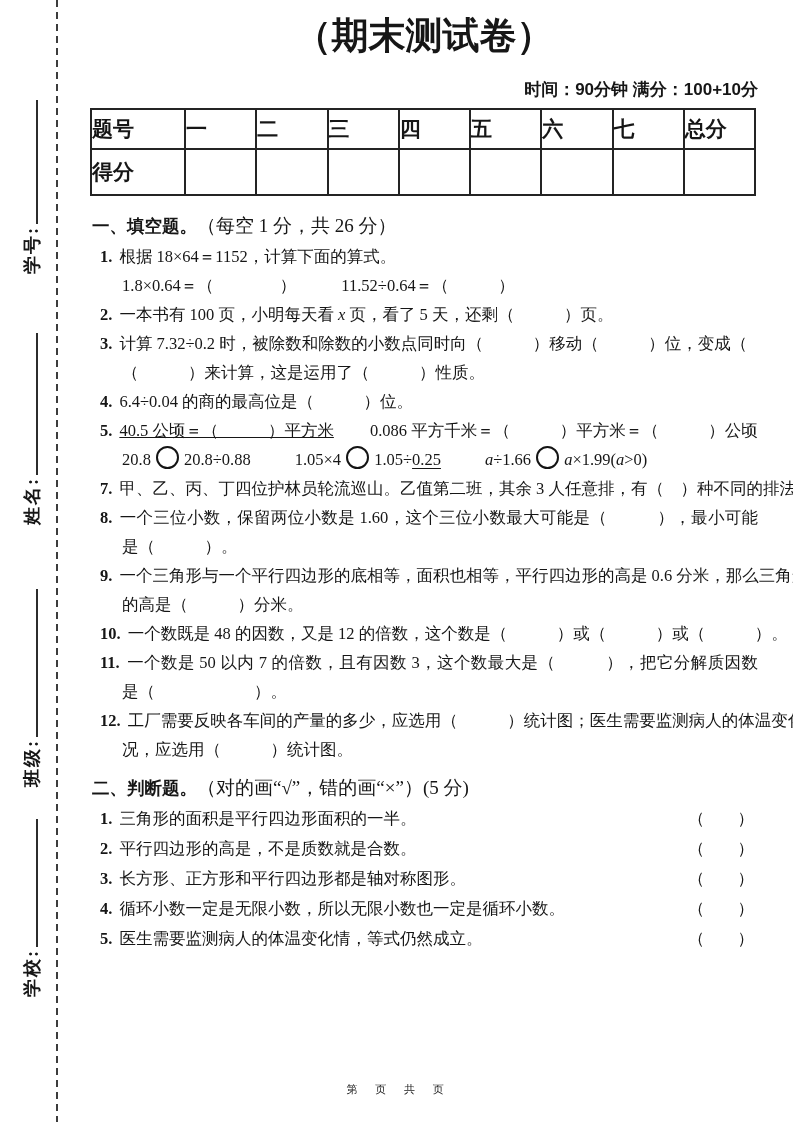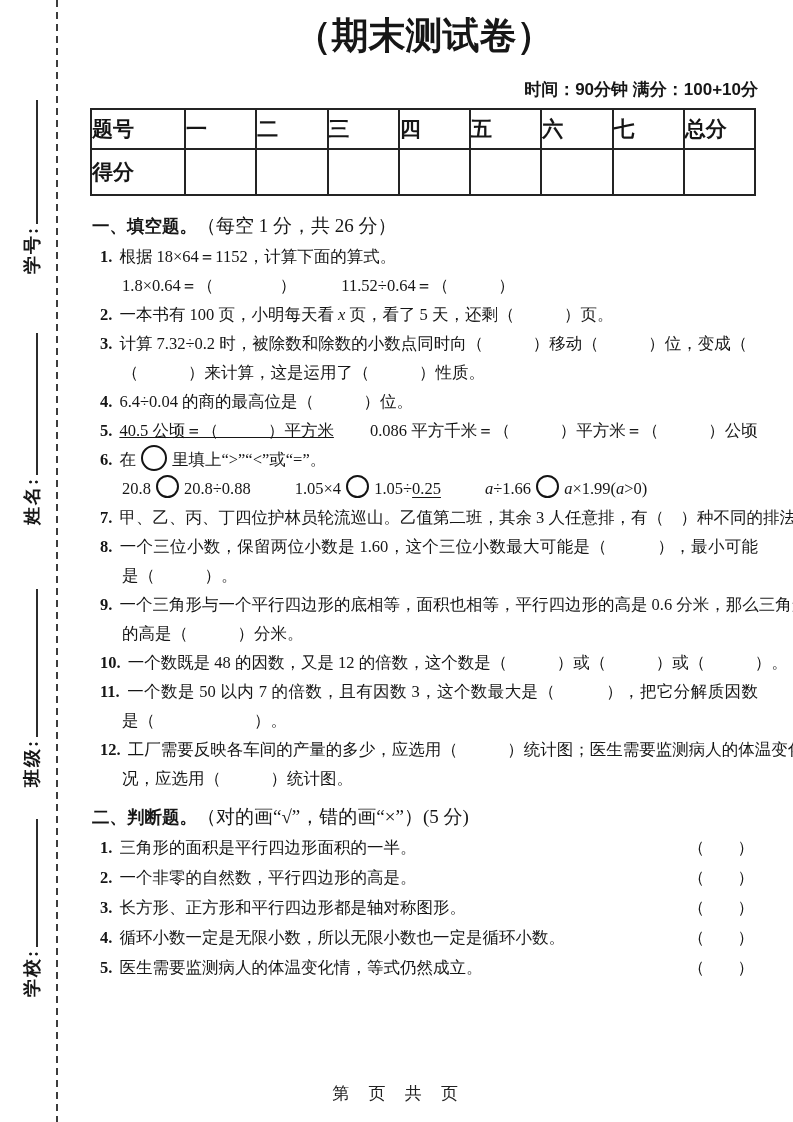--- a/index.html
+++ b/index.html
@@ -66,21 +66,21 @@
   .u { text-decoration:underline; text-underline-offset:3px; }
   .var { font-style:italic; }
 
   .jsec { margin-top:9px; }
   .jrow { display:flex; line-height:30px; padding-left:10px; font-size:16.5px; }
   .jrow .qnum { font-weight:700; margin-right:7px; }
   .jbracket { margin-left:auto; padding-right:4px; }
 
   .footer {
     position:absolute; left:0; top:1082px; width:100%; text-align:center;
-    font-size:17px; letter-spacing:3px; word-spacing:9px; color:#222;
+    font-size:11px; letter-spacing:3px; word-spacing:9px; color:#222;
   }
 </style>
 </head>
 <body>
 
 <div class="page">
   <div class="seal-line"></div>
 
   <div class="side-field sf1">
     <span>学号:</span><span class="blank"></span>
@@ -146,21 +146,20 @@
 
     <div class="q">
       <div class="qline"><span class="qnum">4.</span><span>6.4÷0.04 的商的最高位是（　　　）位。</span></div>
     </div>
 
     <div class="q">
       <div class="qline"><span class="qnum">5.</span><span class="gap-b">40.5 公顷＝（　　　）平方米</span><span>0.086 平方千米＝（　　　）平方米＝（　　　）公顷</span></div>
     </div>
 
     <div class="q">
-      <div class="qline"><span class="qnum">6.</span><span>在</span><span class="circle big"></span><span>里填上“&gt;”“&lt;”或“=”。</span></div>
       <div class="qline sub">
         <span><span>20.8</span><span class="circle"></span><span class="gap-c">20.8÷0.88</span></span><span><span>1.05×4</span><span class="circle"></span><span>1.05÷</span><span class="u gap-c">0.25</span></span><span><span class="var">a</span><span>÷1.66</span><span class="circle"></span><span class="var">a</span><span>×1.99(</span><span class="var">a</span><span>&gt;0)</span></span>
       </div>
     </div>
 
     <div class="q">
       <div class="qline"><span class="qnum">7.</span><span>甲、乙、丙、丁四位护林员轮流巡山。乙值第二班，其余 3 人任意排，有（　）种不同的排法。</span></div>
     </div>
 
     <div class="q">
@@ -191,21 +190,21 @@
       <span class="sh">二、判断题。</span><span class="shn">（对的画“√”，错的画“×”）(5 分)</span>
     </div>
 
     <div class="jrow">
       <span class="qnum">1.</span>
         <span>三角形的面积是平行四边形面积的一半。</span>
         <span class="jbracket">（　　）</span>
     </div>
     <div class="jrow">
       <span class="qnum">2.</span>
-        <span>一个非零的自然数，平行四边形的高是。</span>
+        <span>平行四边形的高是，不是质数就是合数。</span>
         <span class="jbracket">（　　）</span>
     </div>
     <div class="jrow">
       <span class="qnum">3.</span>
         <span>长方形、正方形和平行四边形都是轴对称图形。</span>
         <span class="jbracket">（　　）</span>
     </div>
     <div class="jrow">
       <span class="qnum">4.</span>
         <span>循环小数一定是无限小数，所以无限小数也一定是循环小数。</span>

